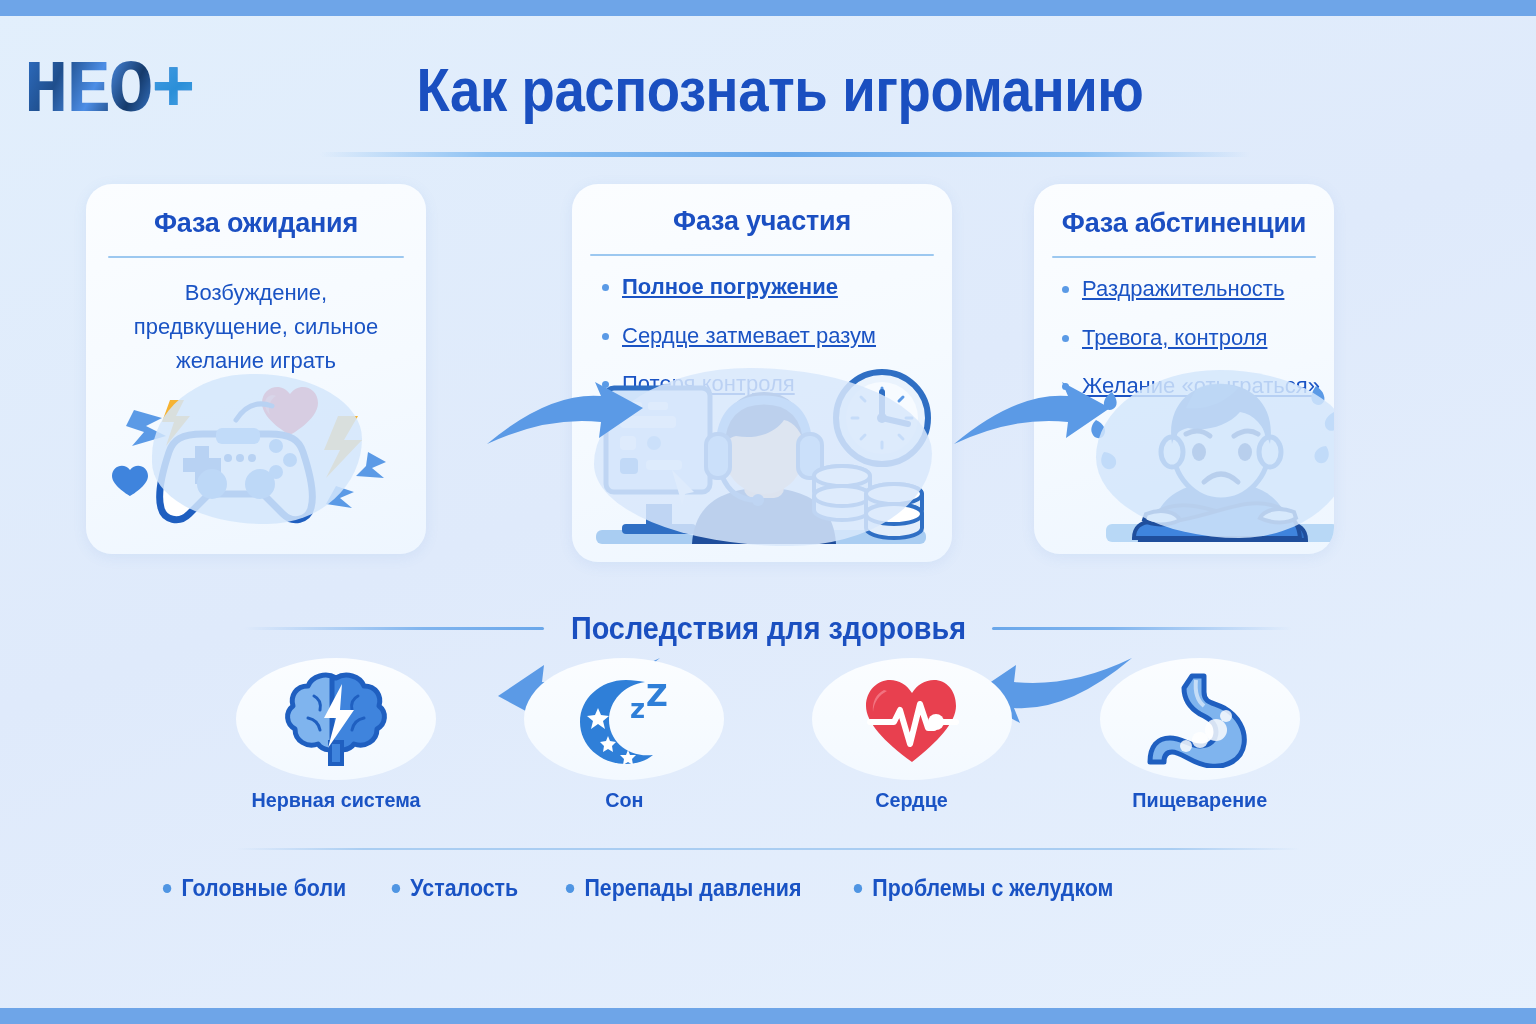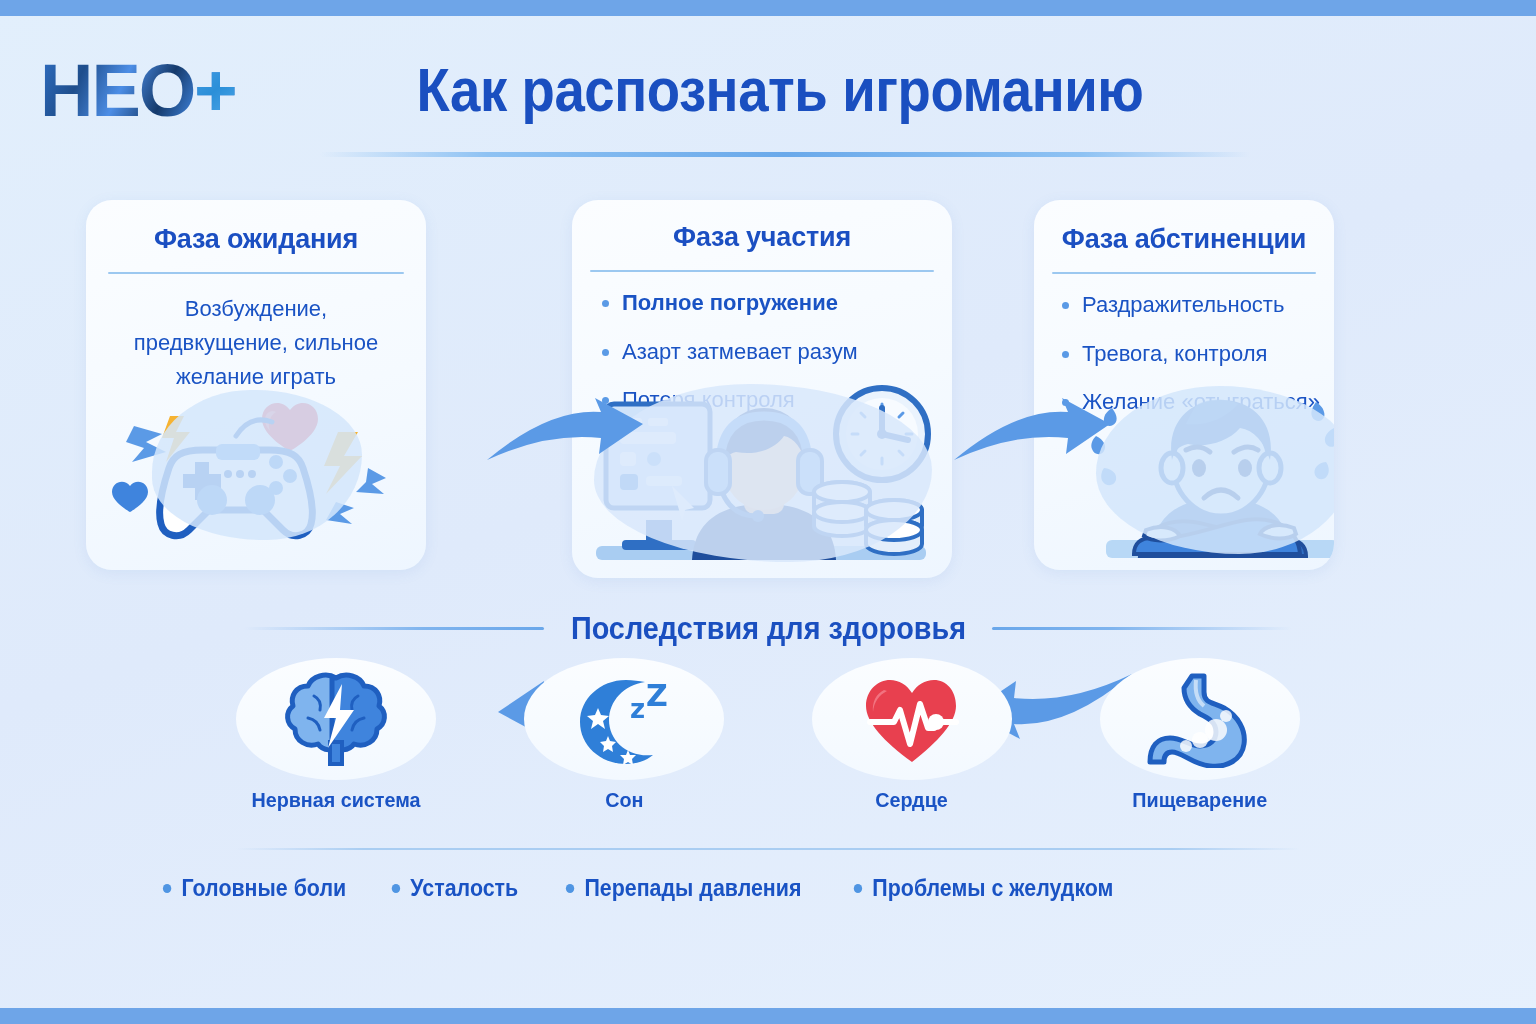--- a/index.html
+++ b/index.html
@@ -35,31 +35,31 @@
   #header {
     position: absolute;
     top: 28px;
     left: 0;
     width: 1536px;
     height: 120px;
   }
 
   #logo {
     position: absolute;
-    left: 40px;
+    left: 24px;
     top: 26px;
     font-size: 74px;
     font-weight: 800;
     letter-spacing: -2px;
     line-height: 1;
     background: linear-gradient(115deg, #2f6fc4 0%, #1f4e8c 22%, #4d8ee6 42%, #153a6b 62%, #3f84dd 80%, #2a6bbd 100%);
     -webkit-background-clip: text;
     background-clip: text;
     color: transparent;
-    font-family: Liberation Sans, sans-serif;
+    font-family: Liberation Mono, monospace;
   }
   #logo .plus {
     background: linear-gradient(140deg, #4fa3e8 0%, #2b8fd8 50%, #5bb0ef 100%);
     -webkit-background-clip: text;
     background-clip: text;
     color: transparent;
     font-weight: 700;
   }
 
   #title {
@@ -84,21 +84,21 @@
     top: 124px;
     width: 930px;
     height: 5px;
     border-radius: 4px;
     background: linear-gradient(90deg, rgba(150,195,245,0) 0%, #8ec2f3 18%, #6aa9ea 50%, #8ec2f3 82%, rgba(150,195,245,0) 100%);
   }
 
   
   #phases {
     position: absolute;
-    top: 200px;
+    top: 184px;
     left: 86px;
     width: 1320px;
     height: 370px;
   }
 
   .card {
     position: absolute;
     top: 0;
     border-radius: 26px;
     background: linear-gradient(165deg, #fbfdff 0%, #f5faff 55%, #eef6ff 100%);
@@ -152,20 +152,21 @@
   ul.bullets { list-style: none; }
   ul.bullets li {
     position: relative;
     padding-left: 26px;
     font-size: 22px;
     line-height: 1.35;
     color: #1a53c4;
     margin-bottom: 19px;
     font-weight: 500;
     white-space: nowrap;
+    text-decoration: underline;
   }
   ul.bullets li.strong { font-weight: 800; }
   ul.bullets li::before {
     content: "";
     position: absolute;
     left: 6px;
     top: 12px;
     width: 7px;
     height: 7px;
     border-radius: 50%;
@@ -374,21 +375,21 @@
         </svg>
       </div>
     </div>
 
     <div class="card c2">
       <div class="card-title">Фаза участия</div>
       <div class="card-rule"></div>
       <div class="card-body" style="top:88px; padding-left:24px;">
         <ul class="bullets">
           <li class="strong">Полное погружение</li>
-          <li>Азарт затмевает разум</li>
+          <li>Сердце затмевает разум</li>
           <li>Потеря контроля</li>
         </ul>
       </div>
 
       <div class="illo" id="illo2">
         <div class="blob"></div>
         <svg width="372" height="206" viewBox="0 0 372 206">
 
           <rect x="20" y="176" width="330" height="14" rx="6" fill="#a9cdf2"></rect>
 

